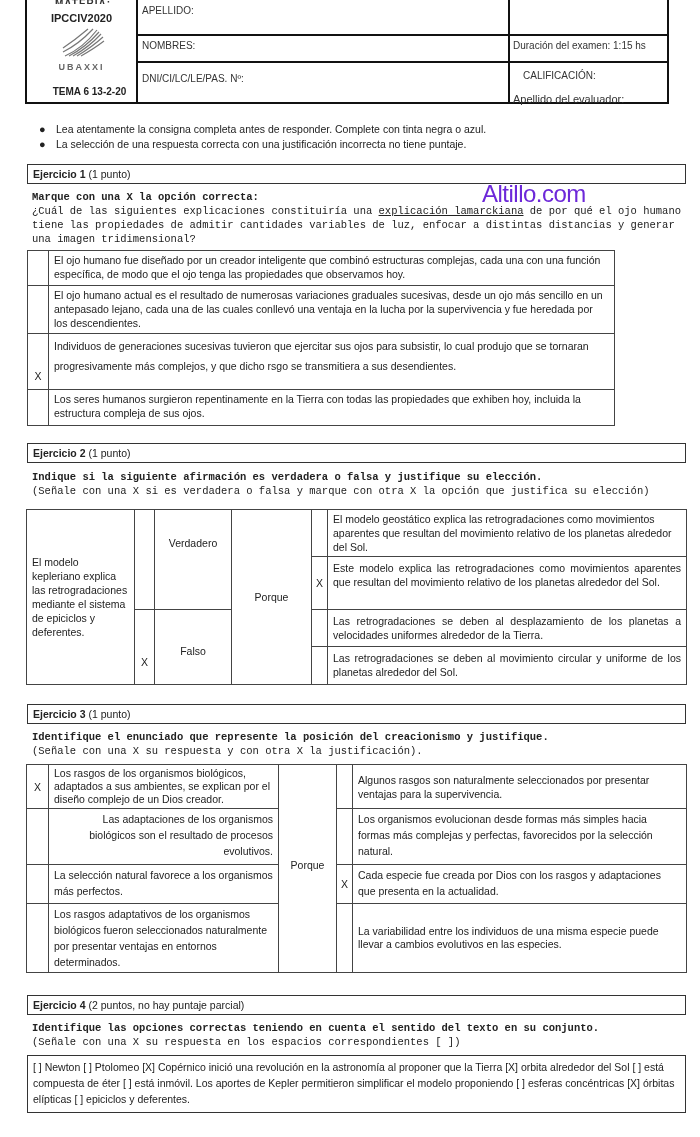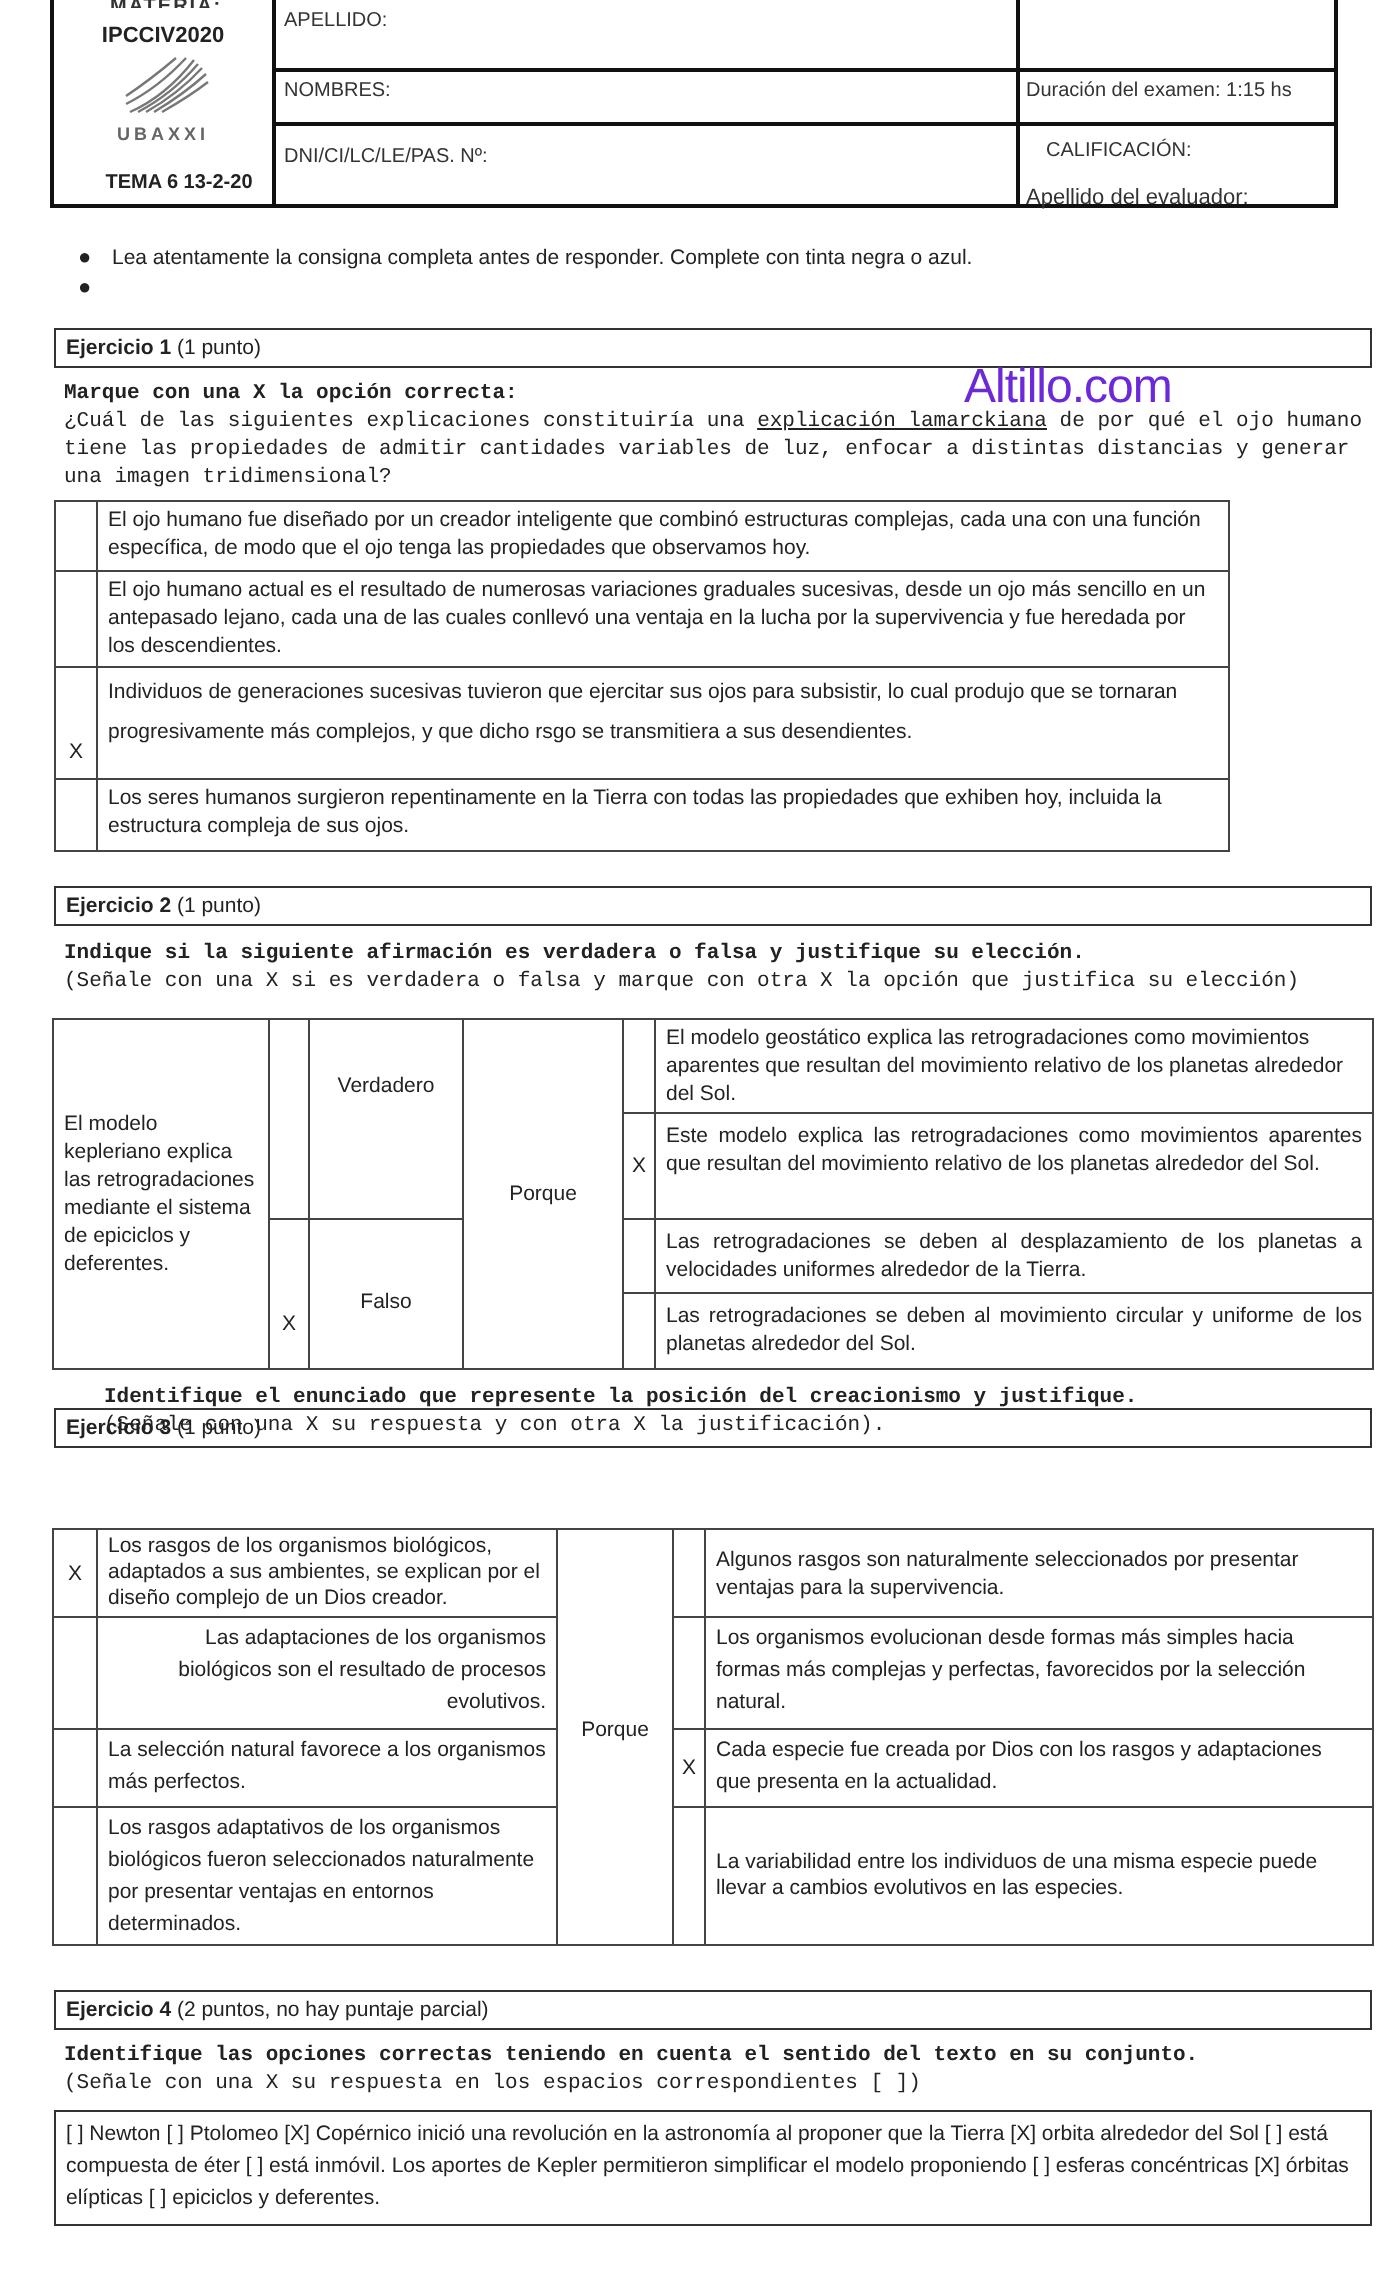--- a/index.html
+++ b/index.html
@@ -74,21 +74,21 @@
   <div class="lbl" style="left:115px; top:52px;">NOMBRES:</div>
   <div class="lbl" style="left:115px; top:85px;">DNI/CI/LC/LE/PAS. Nº:</div>
 
   <div class="lbl" style="left:486px; top:52px;">Duración del examen:   1:15  hs</div>
   <div class="lbl" style="left:486px; top:82px;margin-left:10px;">CALIFICACIÓN:</div>
   <div class="lbl" style="left:486px; top:105px; font-size:11px;">Apellido del evaluador:</div>
 </div>
 
 <ul class="bullets">
   <li><span class="dot">●</span><span>Lea atentamente la consigna completa antes de responder. Complete con tinta negra o azul.</span></li>
-  <li><span class="dot">●</span></li>
+  <li><span class="dot">●</span><span>La selección de una respuesta correcta con una justificación incorrecta no tiene puntaje.</span></li>
 </ul>
 
 <div class="ex-title" style="top:164px;">
   <b>Ejercicio 1</b> <span>(1 punto)</span>
 </div>
 <div class="watermark">Altillo.com</div>
 <div class="prompt" style="top:190px; width:650px;">
   <div class="bold">Marque con una X la opción correcta:</div>
   <div><span>¿Cuál de las siguientes explicaciones constituiría una </span><span class="u">explicación lamarckiana</span><span> de por qué el ojo humano tiene las propiedades de admitir cantidades variables de luz, enfocar a distintas distancias y generar una imagen tridimensional?</span></div>
 </div>
@@ -157,21 +157,21 @@
   <tr style="height:38px;">
     <td class="mark"></td>
     <td class="justify" style="padding-top:4px;">Las retrogradaciones se deben al movimiento circular y uniforme de los planetas alrededor del Sol.</td>
   </tr>
 </tbody>
   </table>
 
 <div class="ex-title" style="top:704px;">
   <b>Ejercicio 3</b> <span>(1 punto)</span>
 </div>
-<div class="prompt" style="top:692px;margin-left:20px;">
+<div class="prompt" style="top:730px;">
   <div class="bold">Identifique el enunciado que represente la posición del creacionismo y justifique.</div>
   <div>(Señale con una X su respuesta y con otra X la justificación).</div>
 </div>
 
 <table class="q" style="left:26px; top:764px; width:661px;">
   <colgroup>
     <col style="width:22px">
       <col style="width:230px">
       <col style="width:58px">
       <col style="width:16px">

